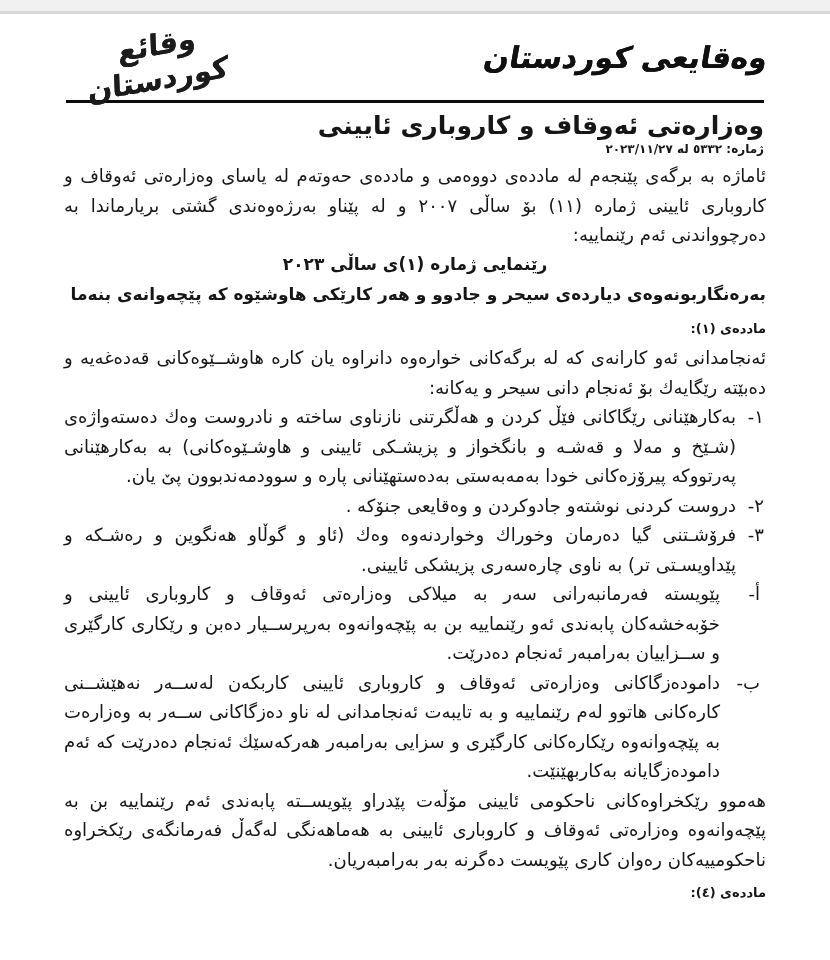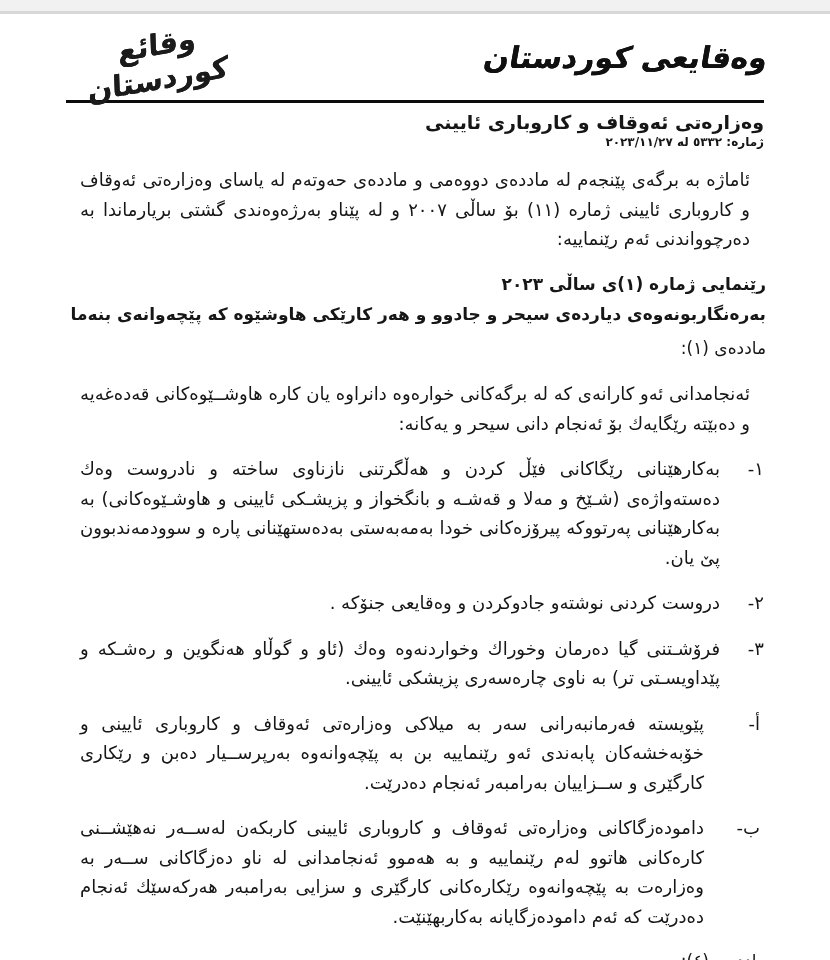--- a/index.html
+++ b/index.html
@@ -18,28 +18,28 @@
     text-shadow:0 0 .4px #1b1b1b;
   }
   .title-callig{
     position:absolute;right:62px;top:26px;
     font-family:"DejaVu Serif", "DejaVu Sans", serif;font-weight:700;font-size:30px;
     transform:skewX(-10deg);color:#101010;text-shadow:0 0 .4px #101010;
     letter-spacing:-1px;white-space:nowrap;
   }
   .header-rule{margin:0 66px;border-top:3px solid #0c0c0c;}
 
-  .ministry-line{margin:8px 66px 0;font-weight:700;font-size:19px;}
+  .ministry-line{margin:8px 66px 0;font-weight:700;font-size:25px;}
   .number-line{margin:2px 66px 0;font-weight:700;font-size:12px;letter-spacing:.5px;}
 
   .content{margin:5px 64px 0 64px;font-size:18px;line-height:29.5px;}
-  .just{margin:16px;text-align:justify;text-align-last:right;}
-  .center-bold{font-weight:700;font-size:17px;text-align:right;white-space:nowrap;overflow:hidden;}
+  .just{margin:0;text-align:justify;text-align-last:right;}
+  .center-bold{font-weight:700;font-size:17px;text-align:center;white-space:nowrap;overflow:hidden;}
   .subject-line{margin-top:1px;}
-  .art-head{font-weight:400;font-size:17px;margin-top:4px;}
+  .art-head{font-weight:700;font-size:13px;margin-top:4px;}
   .item{position:relative;padding-right:30px;margin:0;}
   .item .marker{position:absolute;right:2px;top:0;}
   .item-letter{padding-right:46px;}
   .item-letter .marker{right:6px;}
 </style>
 </head>
 <body>
 
 <div class="scan-band-light"></div>
 <div class="scan-band-dark"></div>
@@ -75,19 +75,20 @@
     <span class="marker">٣-</span>
     <p class="just">فرۆشـتنی گیا دەرمان وخوراك وخواردنەوە وەك (ئاو و گوڵاو هەنگوین و رەشـکە و پێداویسـتی تر) بە ناوی چارەسەری پزیشکی ئایینی.</p>
   </div>
 
   <div class="item item-letter">
     <span class="marker">أ-</span>
     <p class="just">پێویستە فەرمانبەرانی سەر بە میلاکی وەزارەتی ئەوقاف و کاروباری ئایینی و خۆبەخشەکان پابەندی ئەو رێنماییە بن بە پێچەوانەوە بەرپرســیار دەبن و رێکاری کارگێری و ســزاییان بەرامبەر ئەنجام دەدرێت.</p>
   </div>
   <div class="item item-letter">
     <span class="marker">ب-</span>
-    <p class="just">دامودەزگاکانی وەزارەتی ئەوقاف و کاروباری ئایینی کاربکەن لەســەر نەهێشــنی کارەکانی هاتوو لەم رێنماییە و بە هەموو ئەنجامدانی لە ناو دەزگاکانی ســەر بە وەزارەت بە پێچەوانەوە رێکارەکانی کارگێری و سزایی بەرامبەر هەرکەسێك ئەنجام دەدرێت کە ئەم دامودەزگایانە بەکاربهێنێت.</p>
+    <p class="just">دامودەزگاکانی وەزارەتی ئەوقاف و کاروباری ئایینی کاربکەن لەســەر نەهێشــنی کارەکانی هاتوو لەم رێنماییە و بە تایبەت ئەنجامدانی لە ناو دەزگاکانی ســەر بە وەزارەت بە پێچەوانەوە رێکارەکانی کارگێری و سزایی بەرامبەر هەرکەسێك ئەنجام دەدرێت کە ئەم دامودەزگایانە بەکاربهێنێت.</p>
   </div>
 
+  <p class="just">هەموو رێکخراوەکانی ناحکومی ئایینی مۆڵەت پێدراو پێویســتە پابەندی ئەم رێنماییە بن بە پێچەوانەوە وەزارەتی ئەوقاف و کاروباری ئایینی بە هەماهەنگی لەگەڵ فەرمانگەی رێکخراوە ناحکومییەکان رەوان کاری پێویست دەگرنە بەر بەرامبەریان.</p>
 
   <div class="art-head">ماددەی (٤):</div>
 
 </div>
 
 </body></html>

